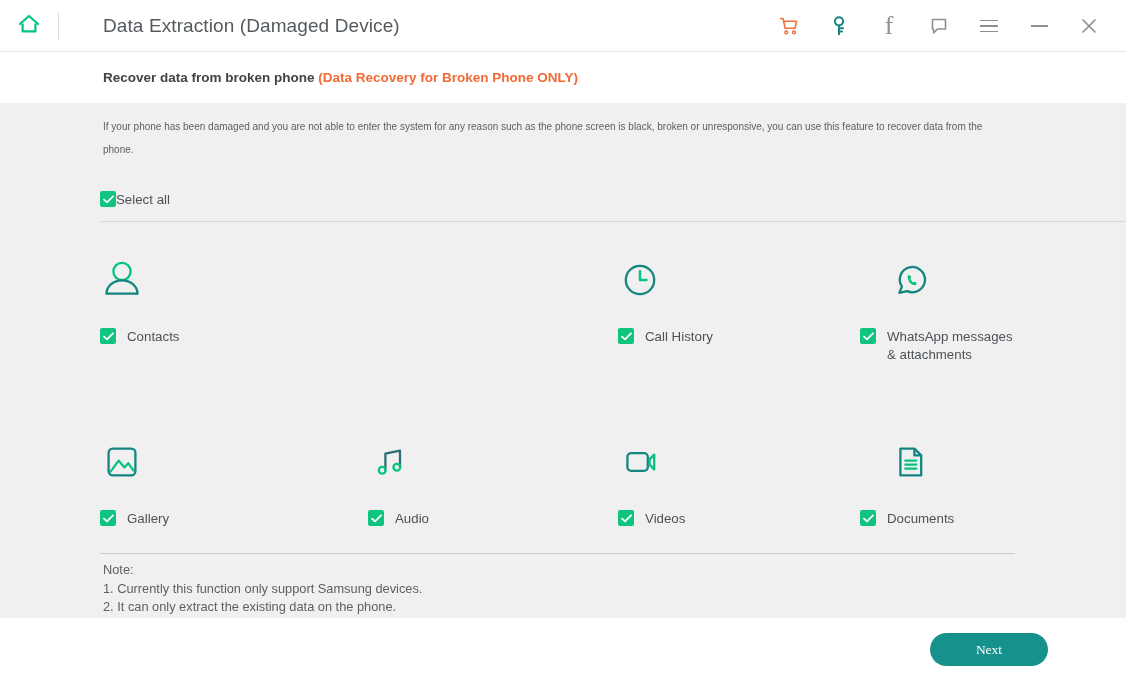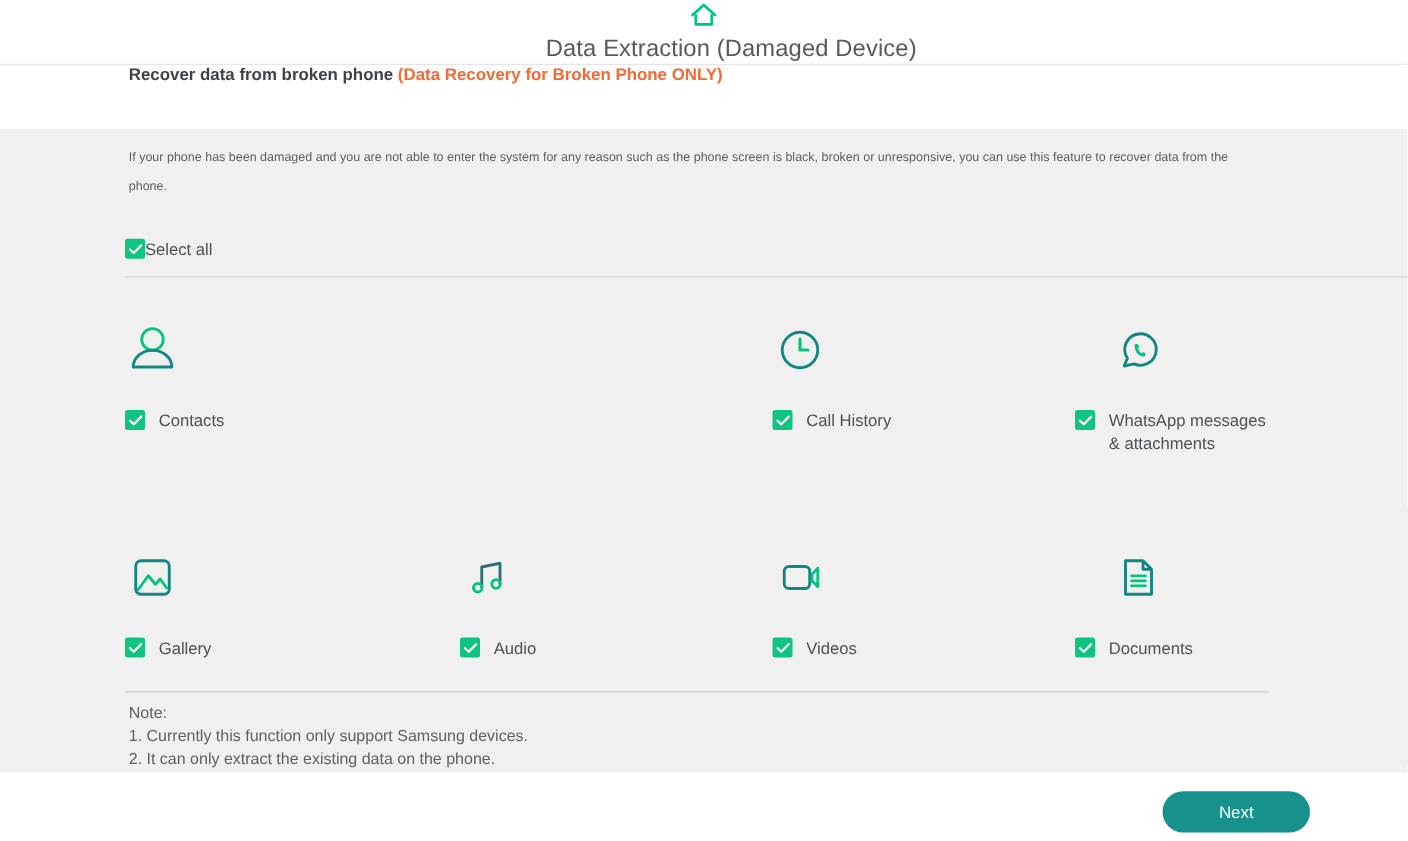--- a/index.html
+++ b/index.html
@@ -8,21 +8,21 @@
     font-family: "Liberation Sans", sans-serif;
     background: #ffffff;
     overflow: hidden;
   }
   body { position: relative; }
 
   
   .titlebar {
     position: absolute; left: 0; top: 0; width: 1126px; height: 52px;
     background: #ffffff;
-    display: flex; align-items: center; flex-direction: column;
+    display: flex; align-items: center;
   }
   .home-btn {
     width: 58px; height: 52px;
     display: flex; align-items: center; justify-content: center;
     cursor: pointer;
   }
   .vsep { width: 1px; height: 28px; background: #dcdcdc; }
   .app-title {
     margin-left: 44px;
     font-size: 19px; color: #555a5e; letter-spacing: .1px;
@@ -48,21 +48,21 @@
 
   .titlebar-border {
     position: absolute; left: 0; top: 51px; width: 1126px; height: 1px;
     background: #e6e6e6;
   }
 
   
   .subheader {
     position: absolute; left: 0; top: 52px; width: 1126px; height: 51px;
     background: #ffffff;
-    display: flex; align-items: flex-start;
+    display: flex; align-items: center;
   }
   .subheader-text { margin-left: 103px; font-size: 13.5px; font-weight: bold; color: #3f4448; }
   .subheader-text .accent { color: #f26a35; font-weight: bold; }
 
   
   .content {
     position: absolute; left: 0; top: 103px; width: 1126px; height: 515px;
     background: #f0f0f0;
   }
 
@@ -123,21 +123,21 @@
   
   .footer {
     position: absolute; left: 0; top: 618px; width: 1126px; height: 55px;
     background: #ffffff;
   }
   .next-btn {
     position: absolute; right: 78px; top: 15px;
     width: 118px; height: 33px; border-radius: 17px;
     background: #17918c; color: #ffffff;
     border: none; cursor: pointer;
-    font-family: Liberation Sans, sans-serif; font-size: 13.5px;
+    font-family: Liberation Serif, serif; font-size: 13.5px;
     display: flex; align-items: center; justify-content: center;
   }
 </style>
 </head>
 <body>
 
 <div class="titlebar">
   <div class="home-btn">
     <span>
       <svg width="26" height="24" viewBox="0 0 26 24">

